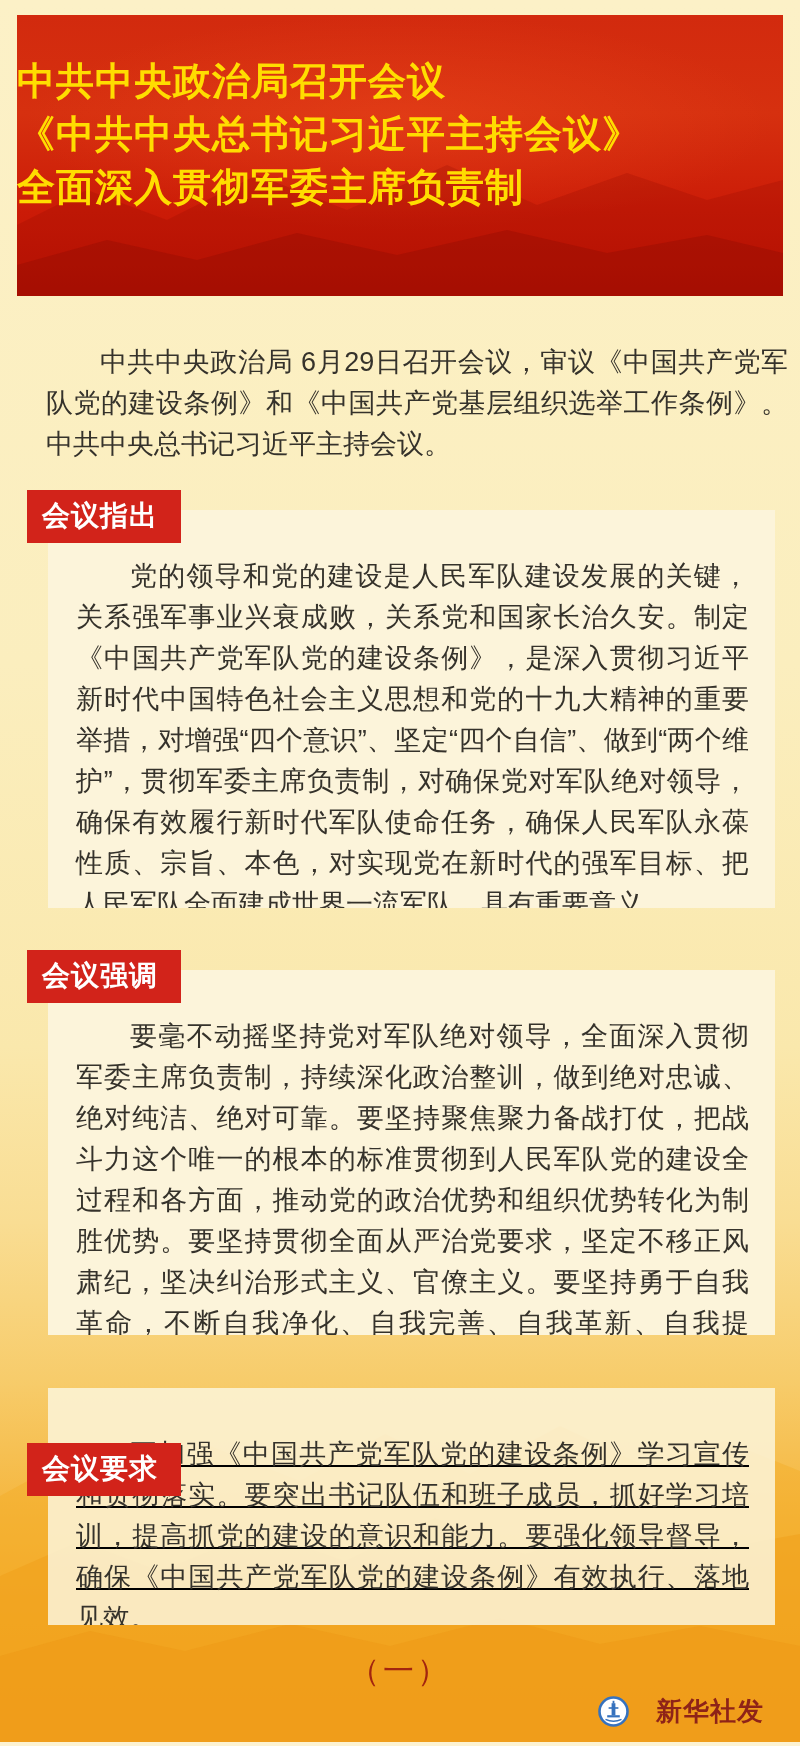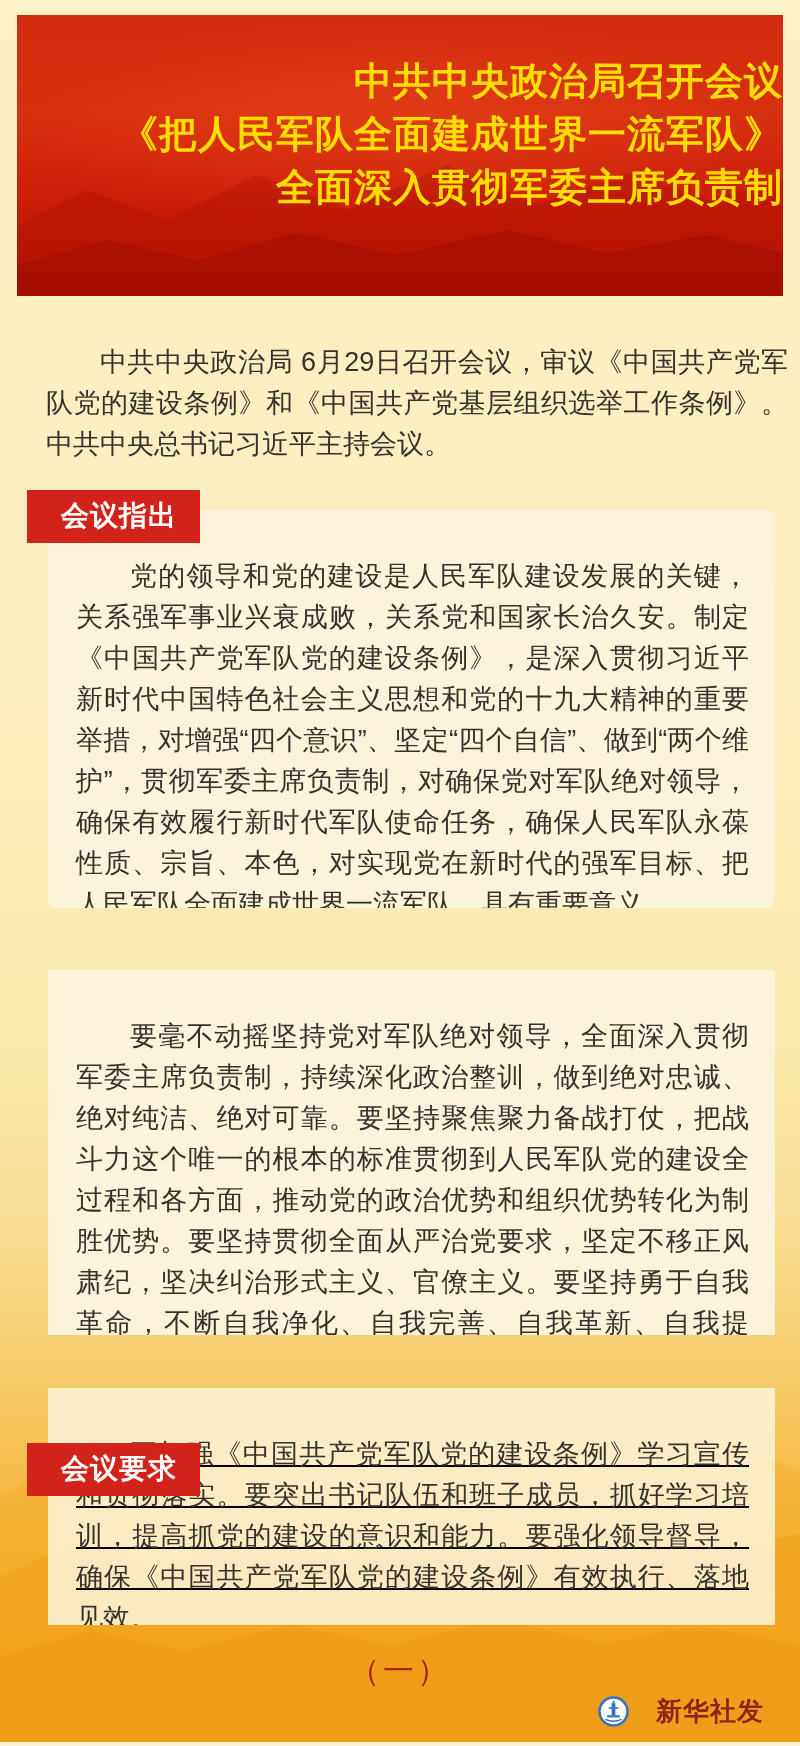--- a/index.html
+++ b/index.html
@@ -14,45 +14,45 @@
   
   .banner{
     position:absolute;left:17px;top:15px;width:766px;height:281px;
     background:
       radial-gradient(ellipse 70% 55% at 50% 38%, rgba(255,90,40,.28), rgba(255,90,40,0) 70%),
       linear-gradient(180deg,#D22A0E 0%,#D6300F 35%,#CB1B07 70%,#C01304 100%);
     overflow:hidden;
   }
   .banner-mts{position:absolute;left:0;bottom:0;width:766px;height:281px;}
   .banner-title{
-    position:absolute;left:0;top:40px;width:766px;text-align:right;
+    position:absolute;left:0;top:40px;width:766px;text-align:left;
     font-size:38px;font-weight:bold;line-height:53px;color:#FFDD00;
     letter-spacing:1px;
   }
   
   .intro{
     position:absolute;left:30px;top:326px;width:742px;margin:16px;
     font-size:27px;line-height:41px;color:#35322B;text-indent:2em;
     text-align:justify;font-weight:500;
   }
   
   .badge{
     position:absolute;left:27px;z-index:3;
     background:#D2231A;color:#FFFFFF;
     font-size:28px;font-weight:bold;letter-spacing:1px;
-    padding:7px 23px 8px 34px;
+    padding:7px 23px 8px 15px;
   }
   .badge-1{top:490px;}
   .badge-2{top:950px;}
   .badge-3{top:1443px;}
   .panel{
     position:absolute;left:48px;width:727px;z-index:2;
     background:#FCF4DA;overflow:hidden;
   }
-  .panel-1{top:510px;height:398px;border-radius:9px;}
+  .panel-1{top:510px;height:398px;}
   .panel-2{top:970px;height:365px;}
   .panel-3{top:1388px;height:237px;background:rgba(252,244,218,0.86);text-decoration:underline;}
   .panel p{
     margin:0;padding:46px 26px 0 28px;
     font-size:27px;line-height:41px;color:#35322B;
     text-indent:2em;text-align:justify;font-weight:500;
   }
   
   .page-marker{
     position:absolute;left:0;top:1650px;width:800px;text-align:center;
@@ -79,32 +79,33 @@
     <path d="M0,310 L90,285 L185,305 L290,278 L390,300 L500,272 L600,298 L700,280 L800,300 L800,400 L0,400 Z" fill="#EE9716" opacity="0.5"></path>
   </svg>
 
   <div class="banner">
     <svg class="banner-mts" viewBox="0 0 766 281" preserveAspectRatio="none">
       <path d="M0,210 L70,175 L150,205 L240,160 L330,195 L430,150 L520,190 L610,158 L690,185 L766,165 L766,281 L0,281 Z" fill="#8F0B00" opacity="0.22"></path>
       <path d="M0,250 L90,225 L180,245 L280,218 L380,240 L490,215 L590,238 L690,220 L766,238 L766,281 L0,281 Z" fill="#7A0800" opacity="0.25"></path>
     </svg>
     <div class="banner-title">
       <div>中共中央政治局召开会议</div>
-      <div>《把人民军队全面建成世界一流军队》</div>
+      <div>《中共中央总书记习近平主持会议》</div>
       <div>全面深入贯彻军委主席负责制</div>
     </div>
   </div>
 
   <p class="intro">中共中央政治局 6月29日召开会议，审议《中国共产党军队党的建设条例》和《中国共产党基层组织选举工作条例》。中共中央总书记习近平主持会议。</p>
 
   <div class="badge badge-1">会议指出</div>
   <div class="panel panel-1">
     <p>党的领导和党的建设是人民军队建设发展的关键，关系强军事业兴衰成败，关系党和国家长治久安。制定《中国共产党军队党的建设条例》，是深入贯彻习近平新时代中国特色社会主义思想和党的十九大精神的重要举措，对增强“四个意识”、坚定“四个自信”、做到“两个维护”，贯彻军委主席负责制，对确保党对军队绝对领导，确保有效履行新时代军队使命任务，确保人民军队永葆性质、宗旨、本色，对实现党在新时代的强军目标、把人民军队全面建成世界一流军队，具有重要意义。</p>
   </div>
 
+  <div class="badge badge-2">会议强调</div>
   <div class="panel panel-2">
     <p>要毫不动摇坚持党对军队绝对领导，全面深入贯彻军委主席负责制，持续深化政治整训，做到绝对忠诚、绝对纯洁、绝对可靠。要坚持聚焦聚力备战打仗，把战斗力这个唯一的根本的标准贯彻到人民军队党的建设全过程和各方面，推动党的政治优势和组织优势转化为制胜优势。要坚持贯彻全面从严治党要求，坚定不移正风肃纪，坚决纠治形式主义、官僚主义。要坚持勇于自我革命，不断自我净化、自我完善、自我革新、自我提高。</p>
   </div>
 
   <div class="badge badge-3">会议要求</div>
   <div class="panel panel-3">
     <p>要加强《中国共产党军队党的建设条例》学习宣传和贯彻落实。要突出书记队伍和班子成员，抓好学习培训，提高抓党的建设的意识和能力。要强化领导督导，确保《中国共产党军队党的建设条例》有效执行、落地见效。</p>
   </div>
 
   <div class="page-marker">（一）</div>

